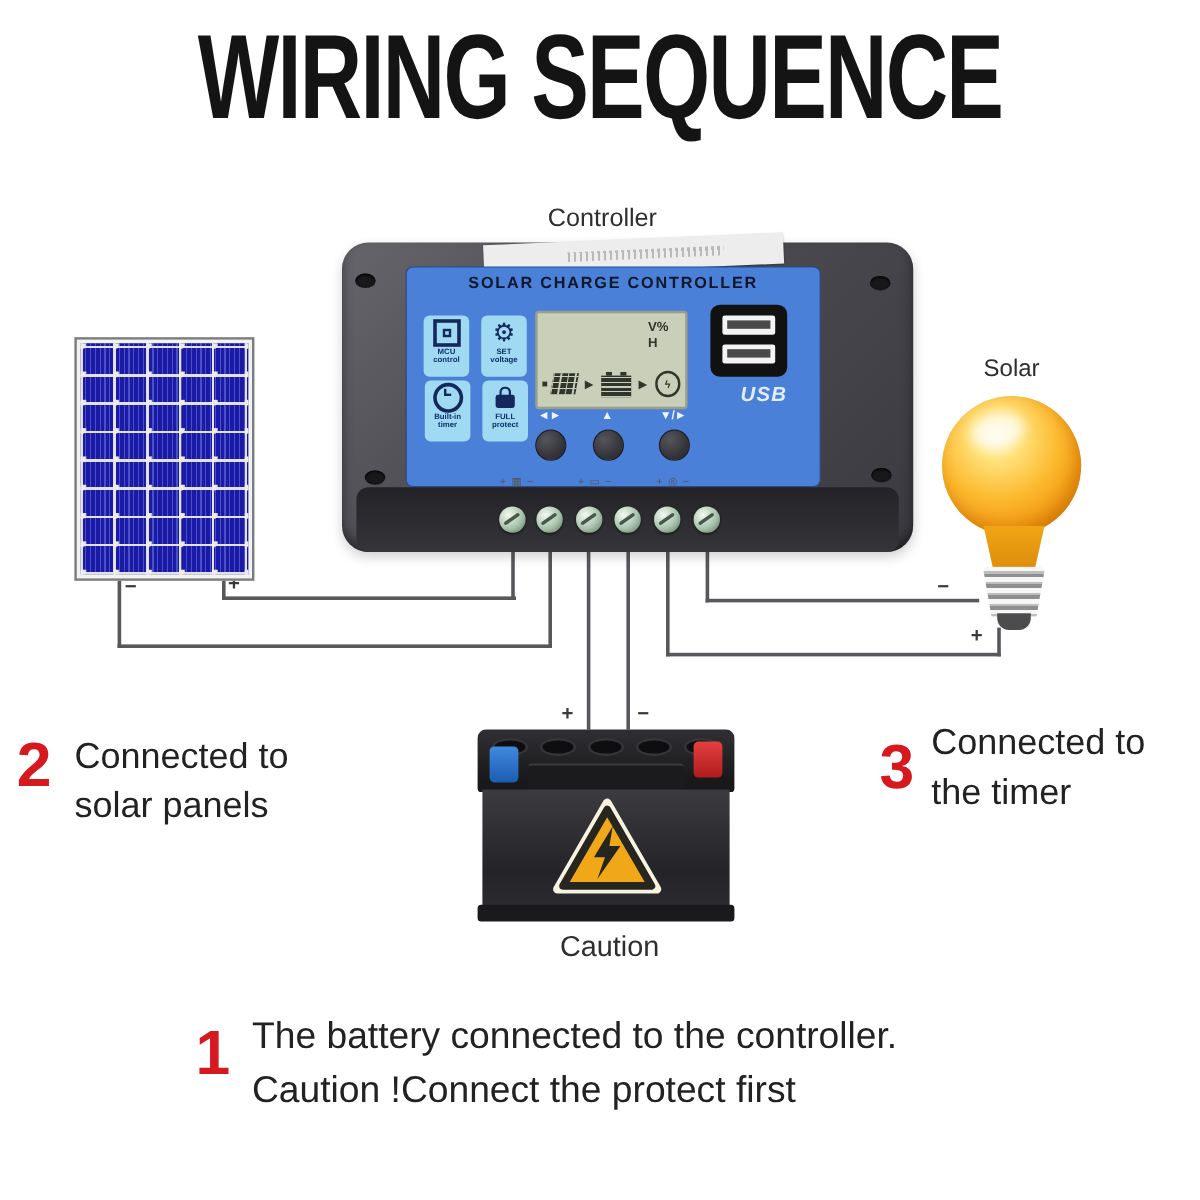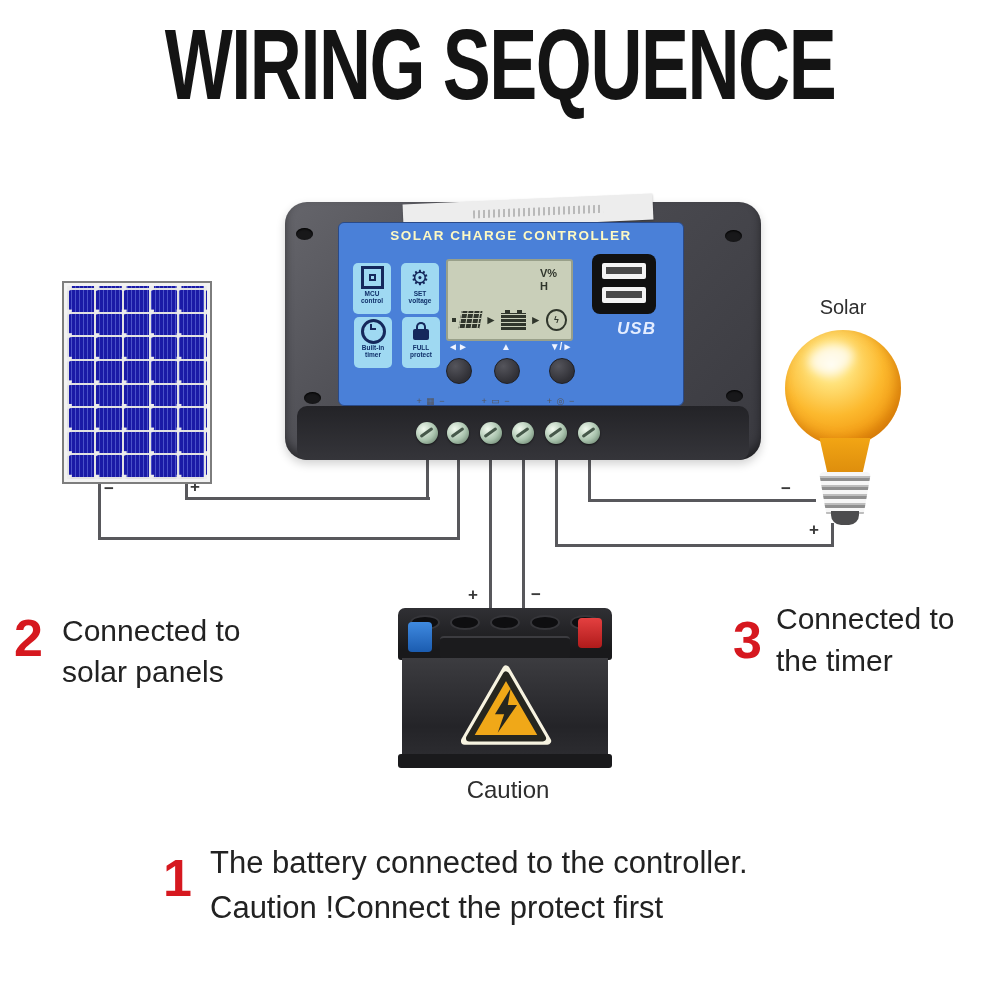--- a/index.html
+++ b/index.html
@@ -34,21 +34,21 @@
     background:linear-gradient(135deg,#65656b 0%,#4a4a50 45%,#3a3a40 100%);
     box-shadow:inset 0 -6px 10px rgba(0,0,0,0.45), 0 4px 10px rgba(0,0,0,0.18);}
   .hole{width:17px;height:12px;border-radius:50%;background:#18181a;box-shadow:inset 0 1px 2px #000;}
   .sticker{left:118px;top:-3px;width:250px;height:26px;background:#ededed;transform:rotate(-2.5deg);
            box-shadow:0 1px 2px rgba(0,0,0,0.25);}
   .sticker-smudge{left:70px;top:9px;width:130px;height:8px;
            background:repeating-linear-gradient(90deg,#b9b9b9 0 2px,rgba(0,0,0,0) 2px 5px);}
   .blue-panel{left:53px;top:20px;width:344px;height:182px;background:#4a80d8;border:1px solid #2a4a88;
               border-radius:6px;box-sizing:border-box;}
   .ctrl-header{left:0;right:0;top:5px;text-align:center;font-size:13.5px;font-weight:bold;
-               color:#fef9c3;letter-spacing:1.5px;}
+               color:#0f172a;letter-spacing:1.5px;}
 
   .chip{width:38px;height:48px;background:#9fd9f2;border-radius:5px;display:flex;flex-direction:column;
         align-items:center;justify-content:flex-start;padding-top:3px;box-sizing:border-box;}
   .chip-label{font-size:6.5px;line-height:7px;color:#10306a;font-weight:bold;text-align:center;margin-top:2px;}
   .icon-area{height:22px;display:flex;align-items:center;justify-content:center;}
   .i-mcu{width:17px;height:17px;border:3px solid #15285c;box-sizing:border-box;
          display:flex;align-items:center;justify-content:center;}
   .i-mcu span{width:7px;height:7px;border:2px solid #15285c;box-sizing:border-box;}
   .i-gear{font-size:21px;color:#15285c;line-height:1;}
   .i-clock{width:19px;height:19px;border:3px solid #15285c;border-radius:50%;box-sizing:border-box;position:relative;}
@@ -131,20 +131,21 @@
 
   [data-name]{box-sizing:content-box;}
 </style>
 </head>
 <body>
 
 <div id="stage" data-name="wiring-sequence-infographic">
 
   <div class="abs title" data-name="page-title">WIRING SEQUENCE</div>
 
+  <div class="abs comp-label" style="left:402px;top:170px;width:200px;font-size:21px;" data-name="controller-label">Controller</div>
   <div class="abs comp-label" style="left:793px;top:296px;width:100px;font-size:20px;" data-name="loads-label">Solar</div>
   <div class="abs comp-label" style="left:448px;top:776px;width:120px;font-size:24px;" data-name="battery-label">Caution</div>
 
   <div class="abs wire" style="left:185px;top:478px;width:3px;height:22px;" data-name="wire-solar-plus-vertical"></div>
   <div class="abs wire" style="left:185px;top:497px;width:245px;height:3px;" data-name="wire-solar-plus-horizontal"></div>
   <div class="abs wire" style="left:426px;top:446px;width:3px;height:54px;" data-name="wire-terminal1-vertical"></div>
   <div class="abs wire" style="left:98px;top:478px;width:3px;height:62px;" data-name="wire-solar-minus-vertical"></div>
   <div class="abs wire" style="left:98px;top:537px;width:362px;height:3px;" data-name="wire-solar-minus-horizontal"></div>
   <div class="abs wire" style="left:457px;top:446px;width:3px;height:94px;" data-name="wire-terminal2-vertical"></div>
   <div class="abs wire" style="left:489px;top:446px;width:3px;height:162px;" data-name="wire-battery-plus"></div>

